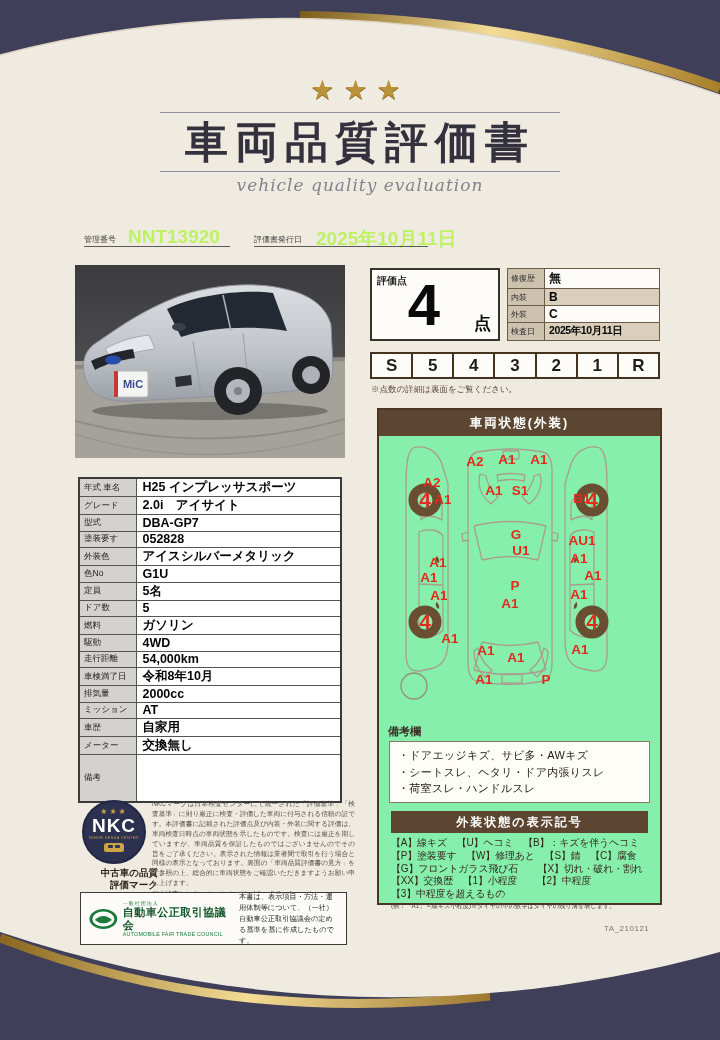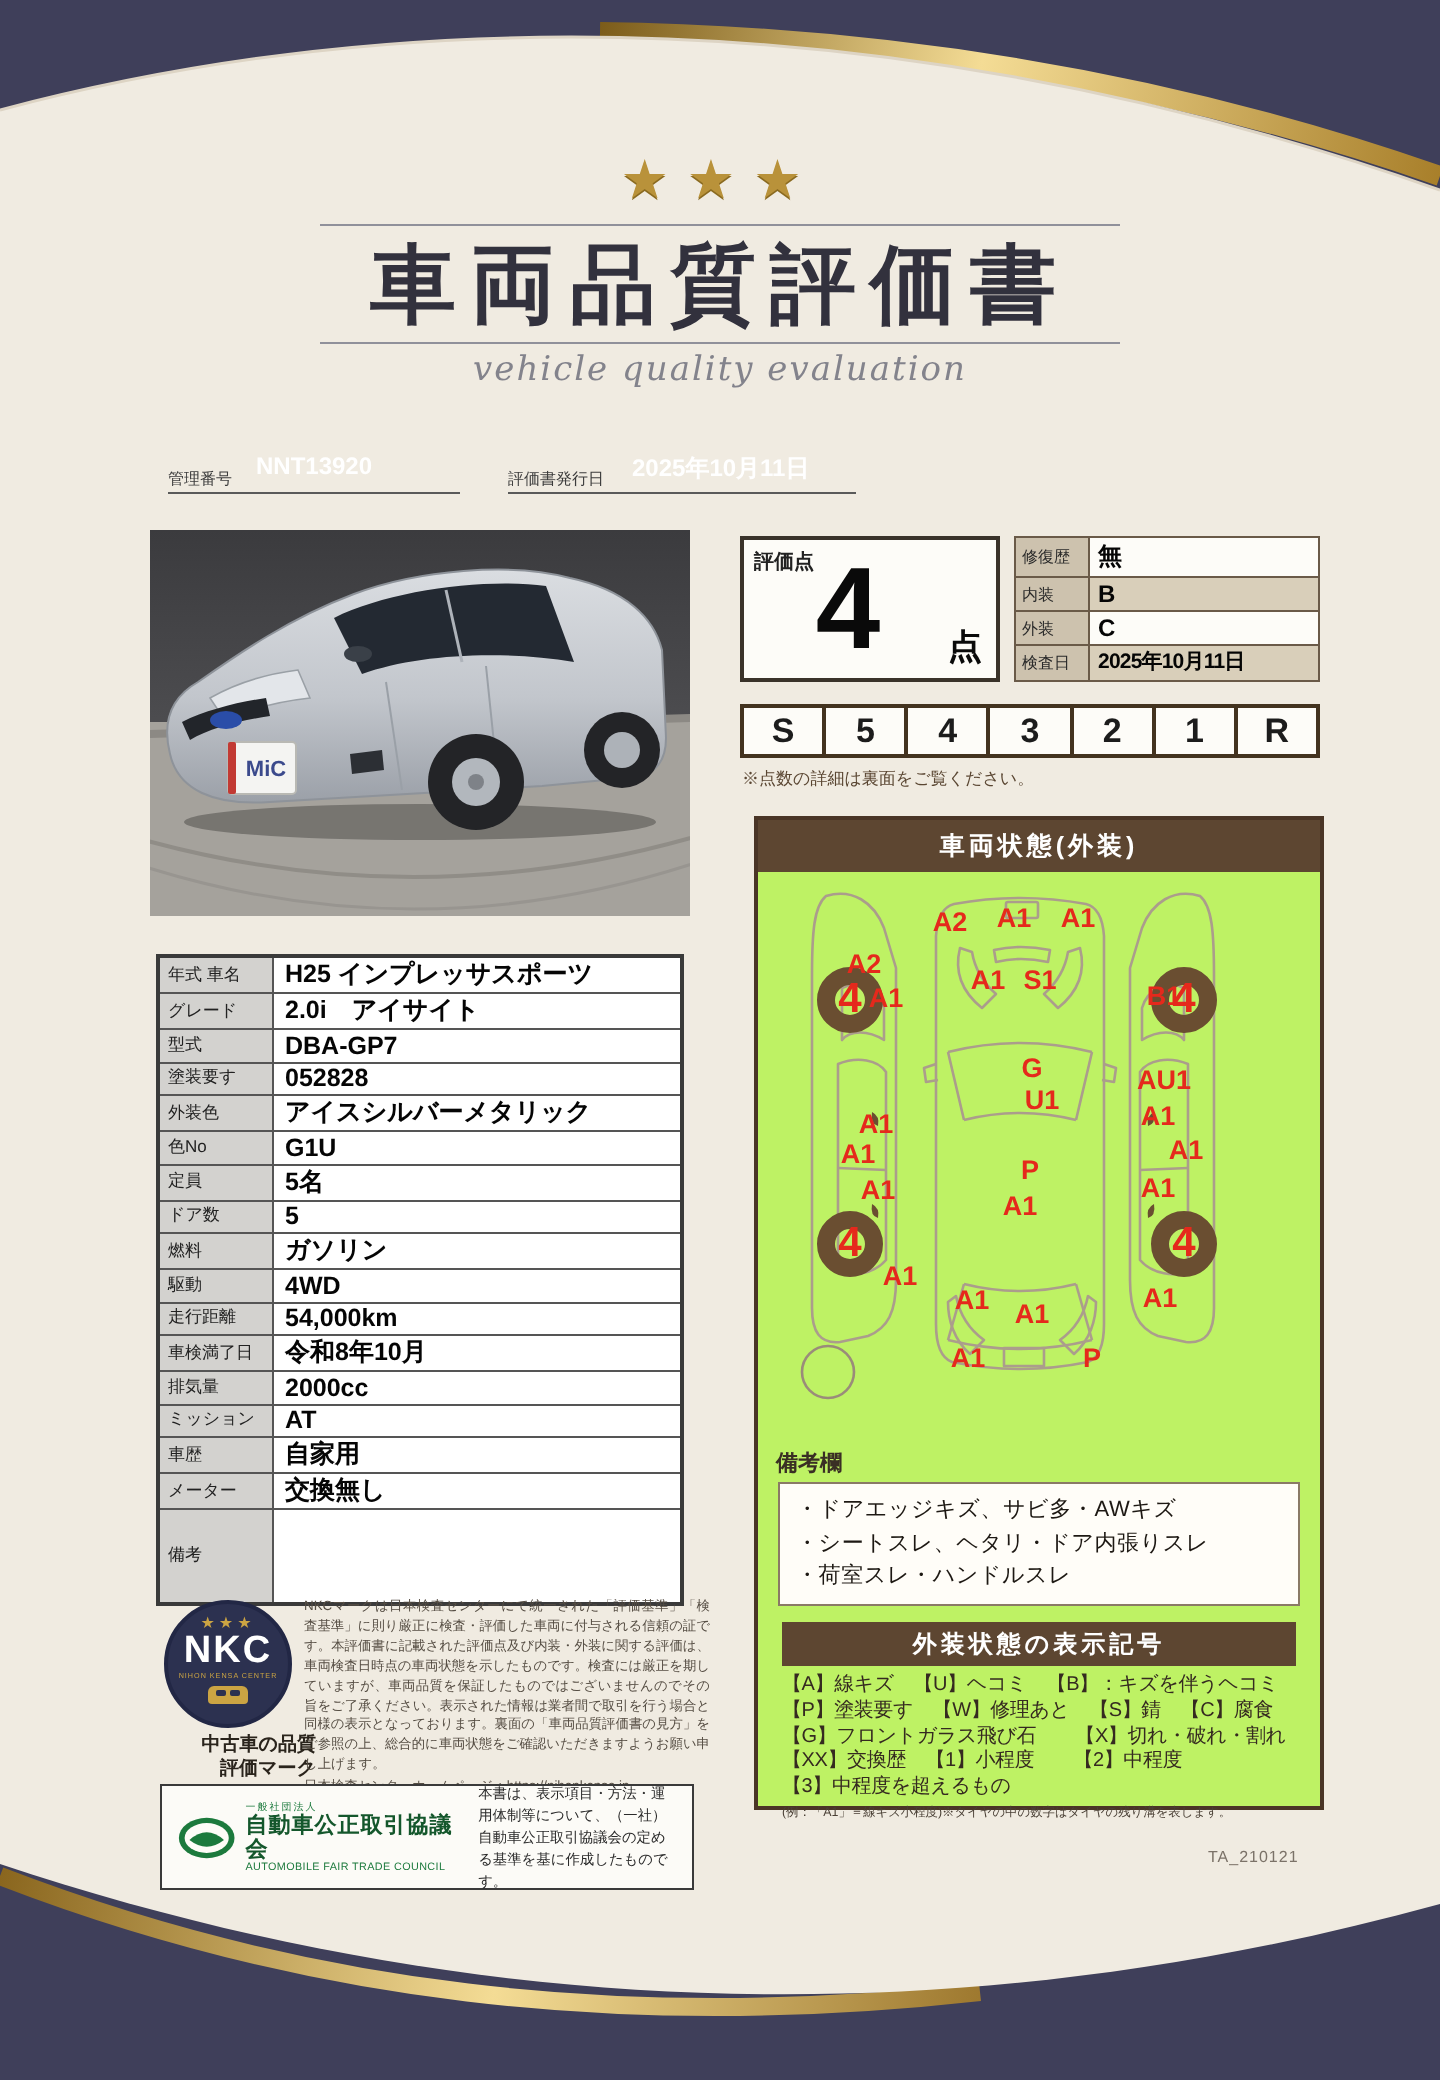--- a/index.html
+++ b/index.html
@@ -13,21 +13,21 @@
   .abs { position:absolute; }
 
   
   .stars { top:74px; left:0; right:0; text-align:center; font-size:27px; color:#b9923a; letter-spacing:9px; text-shadow:0 1px 0 #8a6a20; }
   .rule { left:160px; width:400px; height:1px; background:#90909a; }
   .rule1 { top:112px; } .rule2 { top:171px; }
   .doc-title { top:114px; left:0; right:0; text-align:center; font-family:"Liberation Serif", serif; font-weight:bold; font-size:43px; letter-spacing:7px; color:#32313d; }
   .doc-subtitle { top:175px; left:0; right:0; text-align:center; font-family:"DejaVu Serif", serif; font-style:italic; font-size:17px; color:#83838c; letter-spacing:1px; }
 
   .fld-label { font-size:8px; color:#3c3c3c; }
-  .fld-value { font-size:12px; font-weight:bold; color:#ffffff; }
+  .fld-value { font-size:19px; font-weight:bold; color:#bef264; }
   .fld-line  { height:1px; background:#5a5a5a; }
 
   
   .photo { top:265px; left:75px; width:270px; height:193px; background:#fdba74; }
 
   
   .score-box { top:268px; left:370px; width:130px; height:73px; background:#fdfcf8; border:2px solid #3a332a; }
   .score-label { position:absolute; top:4px; left:5px; font-size:10px; font-weight:bold; color:#222; }
   .score-value { position:absolute; top:2px; left:0; right:22px; text-align:center; font-size:58px; font-weight:bold; color:#0a0a0a; line-height:66px; }
   .score-unit { position:absolute; right:7px; bottom:4px; font-size:17px; font-weight:bold; color:#0a0a0a; }
@@ -43,21 +43,21 @@
   .scale span:last-child { border-right:none; }
   .score-note { top:384px; left:371px; font-size:8.5px; color:#5a4632; }
 
   
   table.spec { top:477px; left:78px; width:264px; border-collapse:collapse; border:2px solid #3a3a3a; background:#fff; }
   .spec th { width:57px; background:#d3d2cf; font-size:8.5px; font-weight:normal; color:#222; text-align:left; padding:1px 4px; border:1px solid #555; height:16.5px; }
   .spec td { font-size:12.5px; font-weight:bold; color:#050505; padding:0 6px; border:1px solid #555; }
   .spec tr.tall th { height:47px; }
 
   
-  .panel { top:408px; left:377px; width:285px; height:497px; border:2px solid #4a3526; background:#bef264; }
+  .panel { top:408px; left:377px; width:285px; height:497px; border:2px solid #4a3526; background:#86efac; }
   .panel-head { height:26px; background:#5d4631; color:#fff; font-size:12.5px; font-weight:bold; text-align:center; line-height:26px; letter-spacing:2px; }
   .diagram { position:relative; height:286px; }
   .diagram svg { position:absolute; top:0; left:0; }
   .mk { position:absolute; transform:translate(-50%,-50%); color:#e5291c; font-weight:bold; font-size:13.5px; white-space:nowrap; }
   .mk.tire { font-size:21px; }
   .remarks-label { margin:2px 0 2px 9px; font-size:11px; font-weight:bold; color:#3a2f24; }
   .remarks-box { margin:0 10px; height:62px; border:1px solid #8a7a66; background:#fffdf8; padding:5px 8px; }
   .remarks-box div { font-size:11px; color:#1d1813; line-height:1.5; letter-spacing:0.3px; }
   .legend-bar { margin:8px 12px 4px; height:22px; background:#5d4631; color:#fff; font-size:12px; font-weight:bold; text-align:center; line-height:22px; letter-spacing:2px; }
   .legend { margin:0 12px; }

